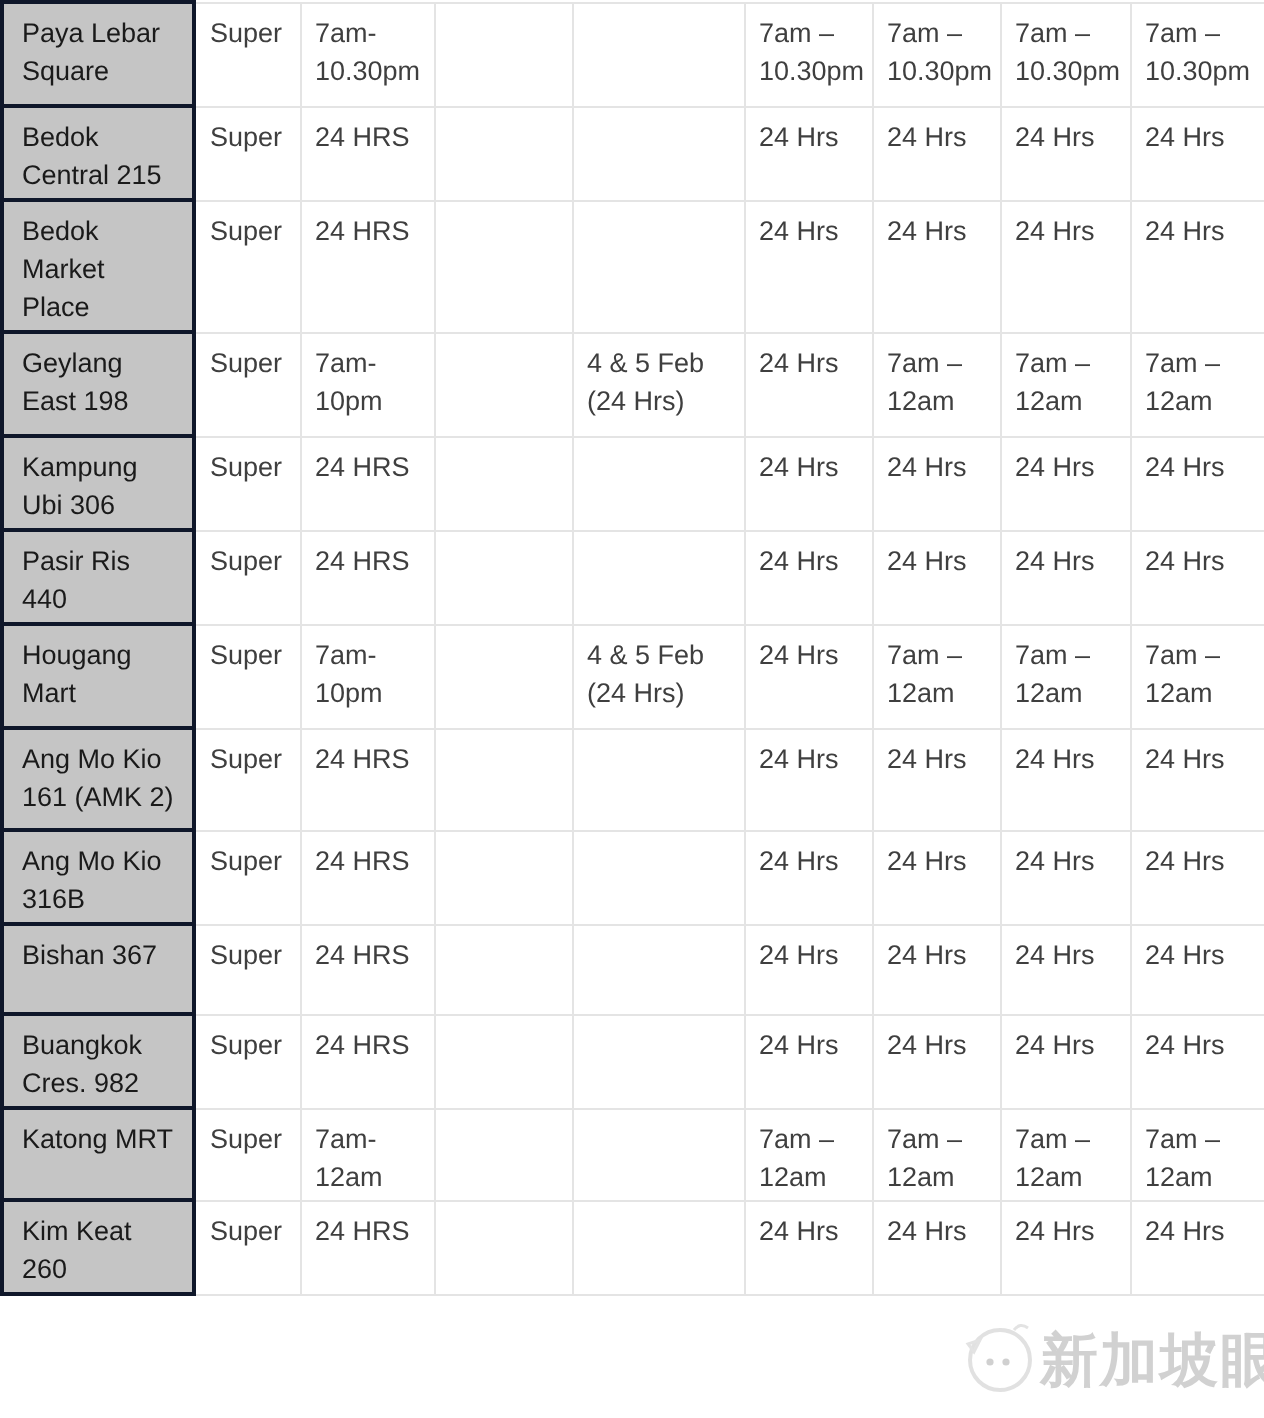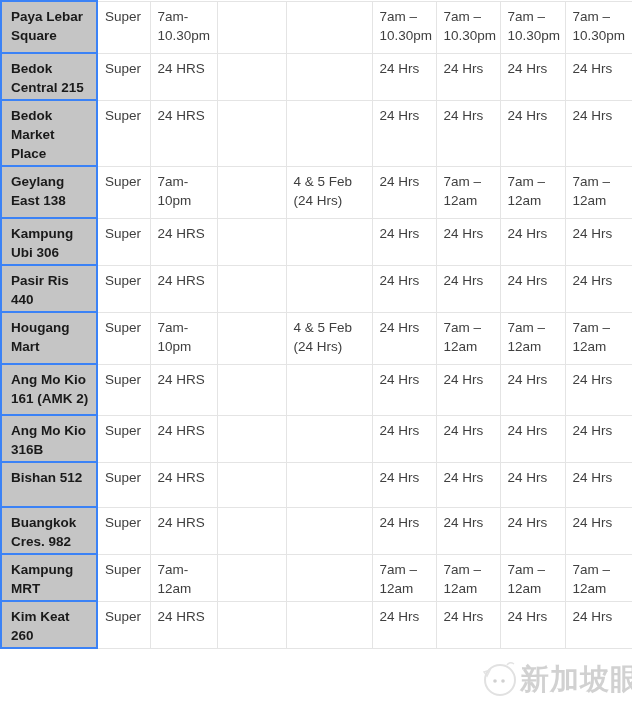--- a/index.html
+++ b/index.html
@@ -24,23 +24,23 @@
     vertical-align: top;
     padding: 5px 2px 2px 7px;
     font-size: 13.5px;
     line-height: 19px;
     color: #3f3f3f;
     white-space: pre-line;
     overflow: hidden;
   }
   table.hours td.name {
     background: #c5c5c5;
-    font-weight: bold;
+    font-weight: normal;
     color: #1a1a1a;
-    border: 2px solid #3b82f6;
+    border: 2px solid #0f172a;
     padding: 5px 2px 2px 9px;
   }
   
   col.c1 { width: 96px; }
   col.c2 { width: 53px; }
   col.c3 { width: 67px; }
   col.c4 { width: 69px; }
   col.c5 { width: 86px; }
   col.c6 { width: 64px; }
   col.c7 { width: 64px; }
@@ -134,21 +134,21 @@
           <td>24 HRS</td>
           <td></td>
           <td></td>
           <td>24 Hrs</td>
           <td>24 Hrs</td>
           <td>24 Hrs</td>
           <td>24 Hrs</td>
         </tr>
         <tr>
           <td class="name">Geylang
-East 138</td>
+East 198</td>
           <td>Super</td>
           <td>7am-
 10pm</td>
           <td></td>
           <td>4 &amp; 5 Feb
 (24 Hrs)</td>
           <td>24 Hrs</td>
           <td>7am –
 12am</td>
           <td>7am –
@@ -215,21 +215,21 @@
           <td>Super</td>
           <td>24 HRS</td>
           <td></td>
           <td></td>
           <td>24 Hrs</td>
           <td>24 Hrs</td>
           <td>24 Hrs</td>
           <td>24 Hrs</td>
         </tr>
         <tr>
-          <td class="name">Bishan 512</td>
+          <td class="name">Bishan 367</td>
           <td>Super</td>
           <td>24 HRS</td>
           <td></td>
           <td></td>
           <td>24 Hrs</td>
           <td>24 Hrs</td>
           <td>24 Hrs</td>
           <td>24 Hrs</td>
         </tr>
         <tr>
@@ -238,21 +238,21 @@
           <td>Super</td>
           <td>24 HRS</td>
           <td></td>
           <td></td>
           <td>24 Hrs</td>
           <td>24 Hrs</td>
           <td>24 Hrs</td>
           <td>24 Hrs</td>
         </tr>
         <tr>
-          <td class="name">Kampung MRT</td>
+          <td class="name">Katong MRT</td>
           <td>Super</td>
           <td>7am-
 12am</td>
           <td></td>
           <td></td>
           <td>7am –
 12am</td>
           <td>7am –
 12am</td>
           <td>7am –

